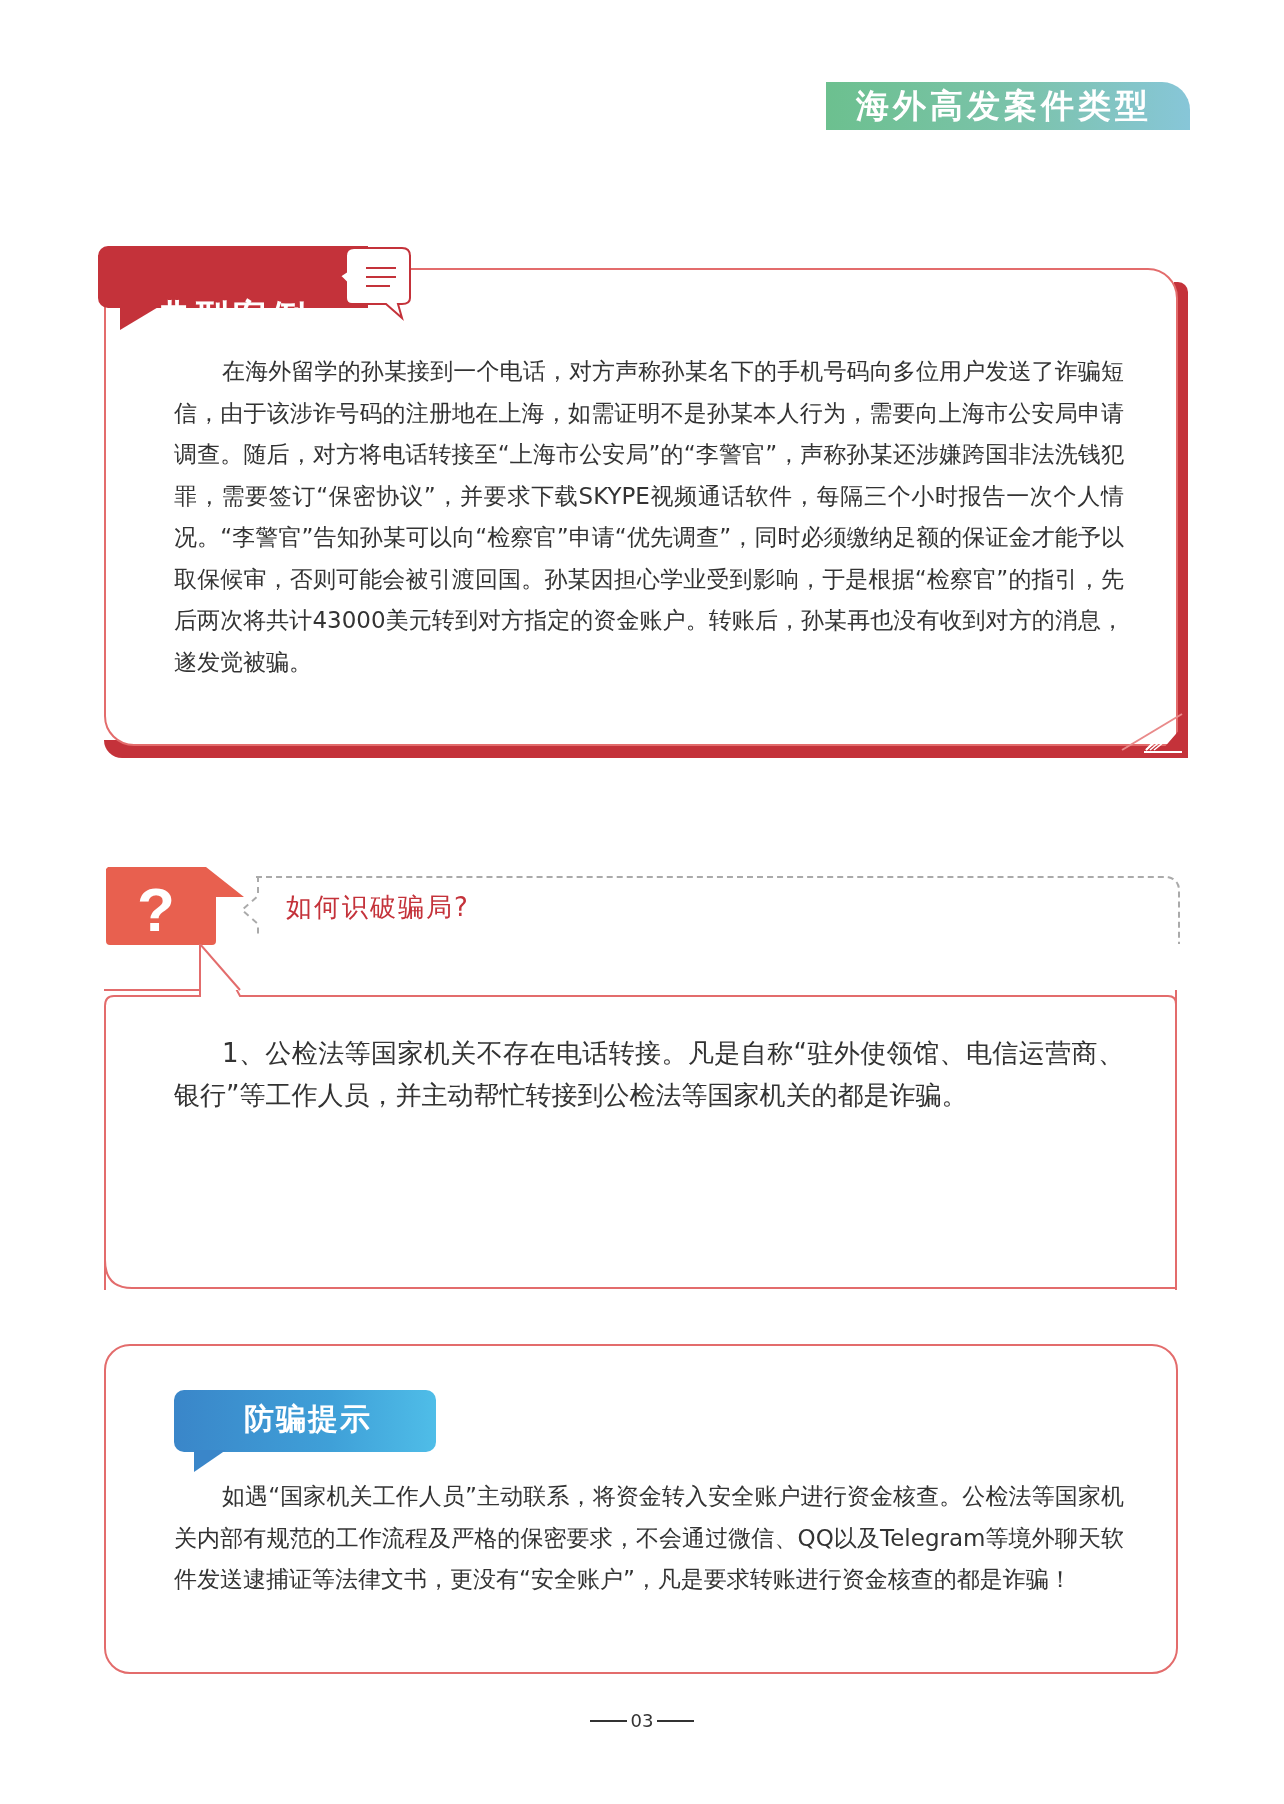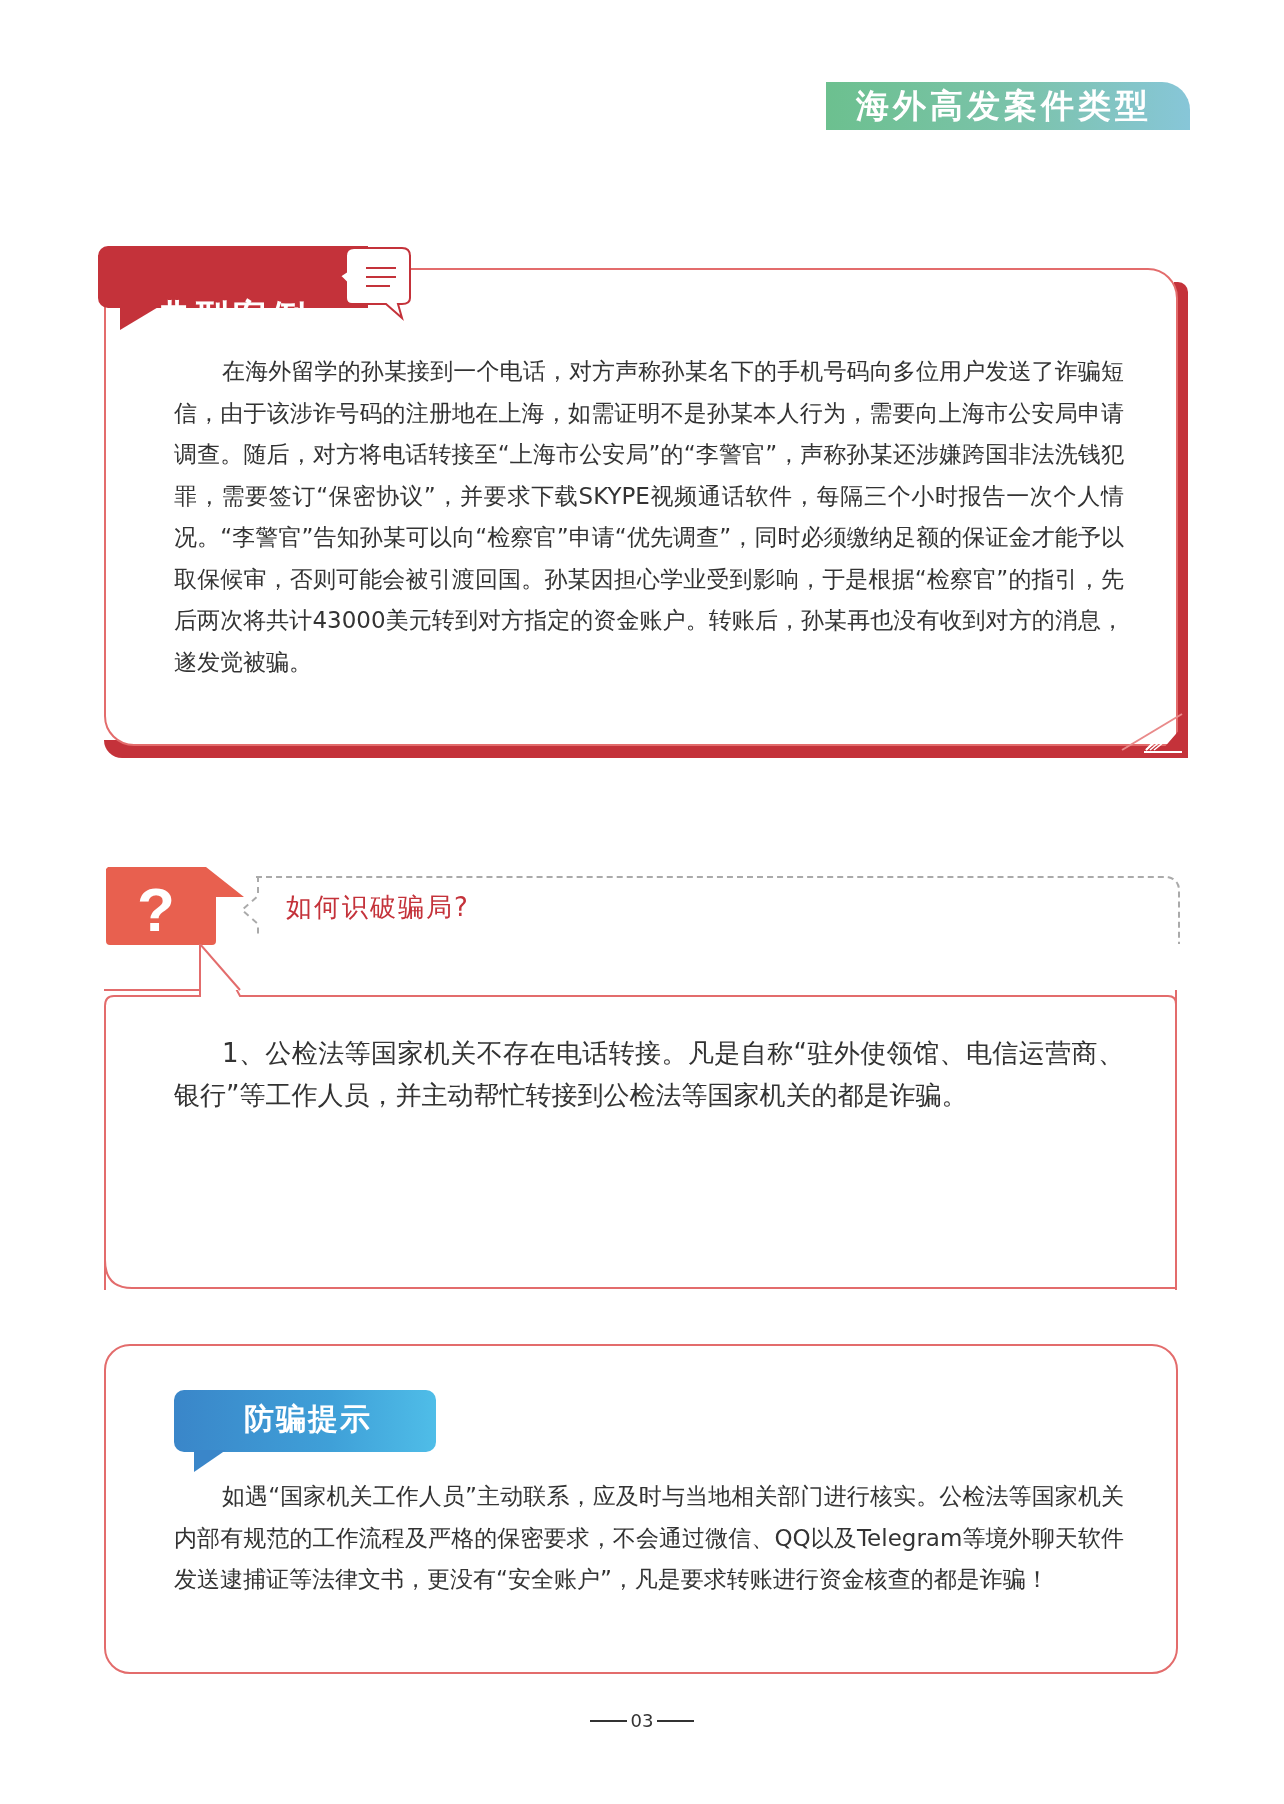--- a/index.html
+++ b/index.html
@@ -117,20 +117,20 @@
 <div class="id-text">
   <p>1、公检法等国家机关不存在电话转接。凡是自称“驻外使领馆、电信运营商、银行”等工作人员，并主动帮忙转接到公检法等国家机关的都是诈骗。</p>
 </div>
 
 <div class="tip-box"></div>
 <div class="tip-header">
   <div class="title">防骗提示</div>
 </div>
 <div class="tip-tail"></div>
 <div class="tip-text">
-  <p>如遇“国家机关工作人员”主动联系，应及时与当地相关部门进行核实。公检法等国家机关内部有规范的工作流程及严格的保密要求，不会通过微信、QQ以及Telegram等境外聊天软件发送逮捕证等法律文书，更没有“安全账户”，凡是要求转账进行资金核查的都是诈骗！</p>
+  <p>如遇“国家机关工作人员”主动联系，将资金转入安全账户进行资金核查。公检法等国家机关内部有规范的工作流程及严格的保密要求，不会通过微信、QQ以及Telegram等境外聊天软件发送逮捕证等法律文书，更没有“安全账户”，凡是要求转账进行资金核查的都是诈骗！</p>
 </div>
 
 <div class="page-num">
   <div class="line"></div>
   <span class="n">03</span>
   <div class="line"></div>
 </div>
 
 </body></html>

